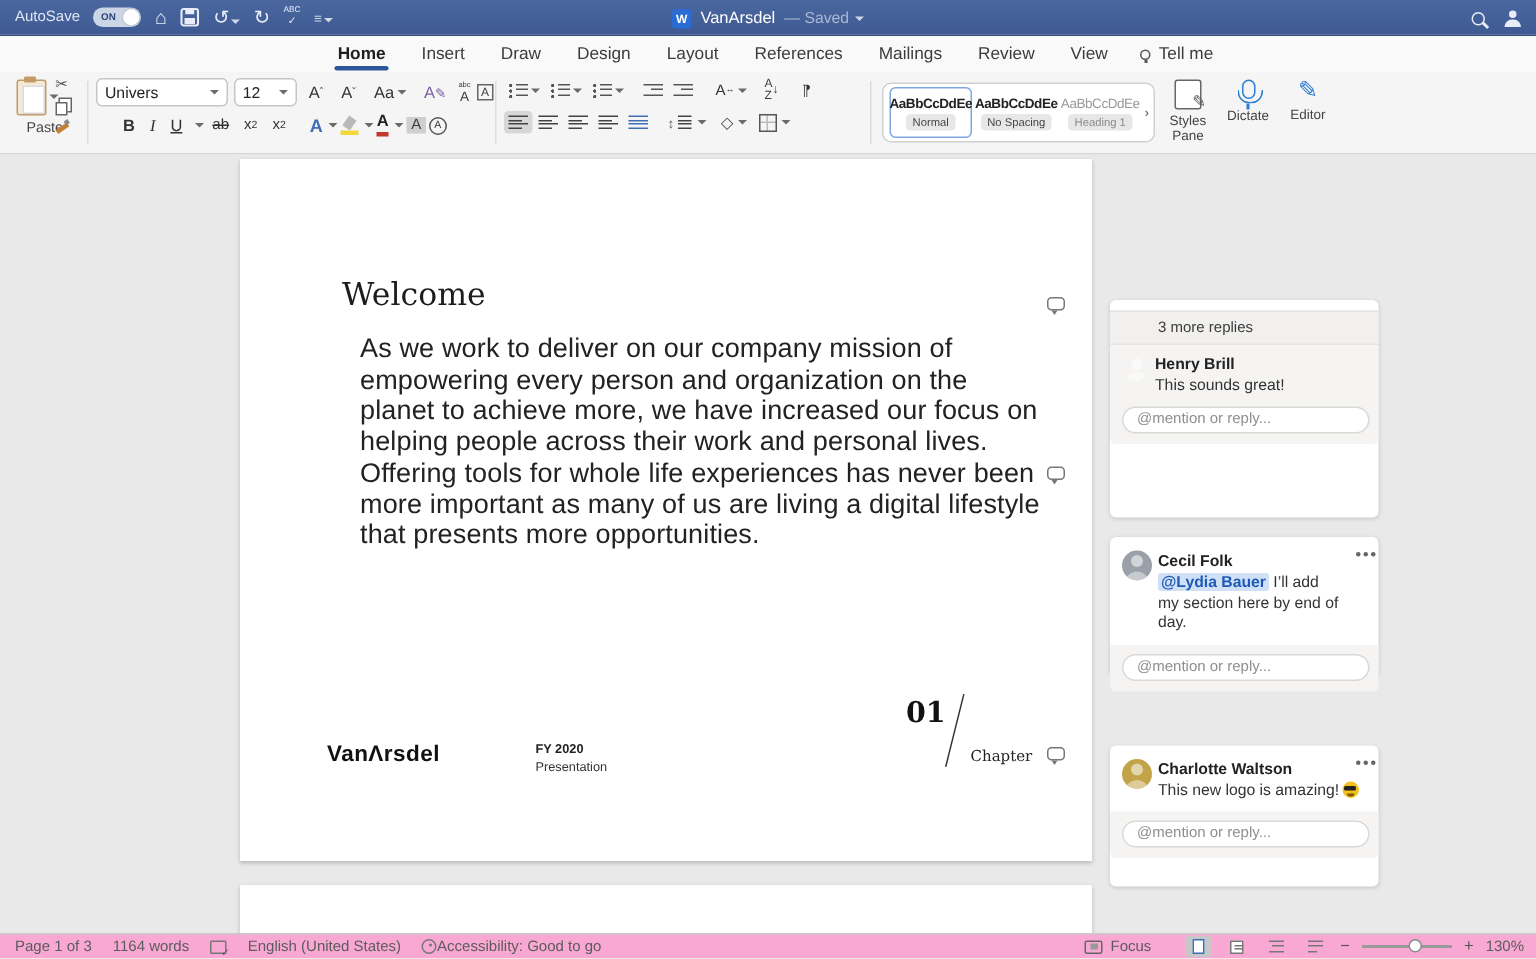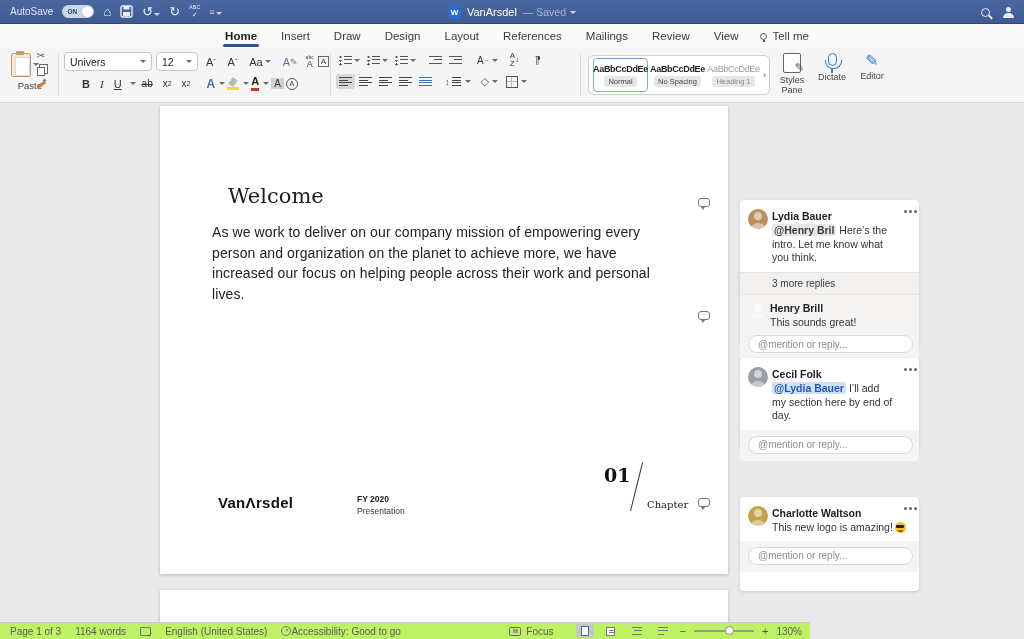--- a/index.html
+++ b/index.html
@@ -160,21 +160,21 @@
     border:1.5px solid #2b7cd3; border-top:none; border-radius:0 0 8px 8px; }
   .mic::after { content:""; position:absolute; left:2.5px; bottom:-8px; width:1.5px; height:4px; background:#2b7cd3;}
   .editor-ic { font-size:16px; color:#2b7cd3; line-height:16px; }
 
   
   .workspace { position:absolute; left:0; top:103px; width:1024px; height:519px; background:#e9e9e9; overflow:hidden; }
   .page { position:absolute; background:#fff; box-shadow:0 1px 3px rgba(0,0,0,.22); }
   .page1 { left:160px; top:3px; width:568px; height:468px; }
   .page2 { left:160px; top:487px; width:568px; height:60px; }
   .doc-heading { position:absolute; left:68px; top:78px; font-family:"DejaVu Serif", serif; font-size:21px; color:#1c1c1c; }
-  .doc-para { position:absolute; left:52px; width:455px; font-size:14px; line-height:20.5px; color:#222; letter-spacing:.1px;}
+  .doc-para { position:absolute; left:80px; width:455px; font-size:18px; line-height:20.5px; color:#222; letter-spacing:.1px;}
   .p1 { top:116px; }
   .p2 { top:199px; }
   .anchor-bubble { position:absolute; width:12px; height:9px; border:1.2px solid #777; border-radius:3px; background:#fff;}
   .anchor-bubble::after { content:""; position:absolute; left:2px; bottom:-3.6px; width:0; height:0;
     border-left:2.5px solid transparent; border-right:2.5px solid transparent; border-top:3px solid #777; }
   .ab1 { left:538px; top:92px; } .ab2 { left:538px; top:205px; } .ab3 { left:538px; top:392px; }
   .footer-logo { position:absolute; left:58px; top:388px; font-size:15px; font-weight:bold; color:#111; letter-spacing:.3px;}
   .footer-fy { position:absolute; left:197px; top:388px; font-size:8.5px; font-weight:bold; color:#222;}
   .footer-pres { position:absolute; left:197px; top:400px; font-size:8.5px; color:#333;}
   .chapter-num { position:absolute; left:444px; top:358px; font-family:"DejaVu Serif",serif; font-weight:bold; font-size:19px; color:#111;}
@@ -204,21 +204,21 @@
   .reply-input { display:block; width:100%; height:18px; border:1px solid #d9d9d9; border-radius:9px;
     background:#fff; font-size:10px; color:#333; padding:0 9px; outline:none; margin-top:6px;
     font-family:"Liberation Sans",sans-serif;}
   .reply-input::placeholder { color:#8f8f8f; }
   .smiley { display:inline-block; width:11px; height:11px; border-radius:50%; background:#f6c01f;
     position:relative; vertical-align:-2px; margin-left:2px;}
   .smiley::before { content:""; position:absolute; left:1.5px; top:3px; width:8px; height:3px; border-radius:1px; background:#222;}
   .smiley::after { content:""; position:absolute; left:3px; bottom:1.5px; width:5px; height:1.6px; border-radius:0 0 2px 2px; background:#7a5a00;}
 
   
-  .statusbar { position:absolute; left:0; top:622px; width:810px; height:17px; background:#bef264;
+  .statusbar { position:absolute; left:0; top:622px; width:1024px; height:17px; background:#f9a8d4;
     border-top:1px solid #cacaca; display:flex; align-items:center; font-size:10px; color:#5c5c5c; }
   .sb-left { display:flex; align-items:center; gap:14px; padding-left:10px; }
   .sb-right { position:absolute; right:8px; display:flex; align-items:center; gap:8px; }
   .book-ic { width:11px; height:9px; border:1.2px solid #777; border-radius:1px; position:relative; display:inline-block;}
   .book-ic::after { content:"✓"; position:absolute; right:-3px; bottom:-4px; font-size:7px; color:#555;}
   .a11y-ic { width:10px; height:10px; border:1.2px solid #777; border-radius:50%; position:relative; display:inline-block;}
   .a11y-ic::after { content:""; position:absolute; left:3.3px; top:2.2px; width:2.2px; height:2.2px; border-radius:50%; background:#777;}
   .focus-ic { width:12px; height:9px; border:1.2px solid #666; border-radius:1.5px; display:inline-block; position:relative;}
   .focus-ic::after { content:""; position:absolute; left:2.5px; top:1.8px; width:5px; height:3.5px; background:#999;}
   .view-btn { width:18px; height:14px; border-radius:2.5px; display:flex; align-items:center; justify-content:center; }
@@ -470,43 +470,33 @@
       <span>Editor</span>
     </div>
   </div>
 
   <div class="workspace">
 
     <div class="page page1">
       <div class="doc-heading">Welcome</div>
       <span class="anchor-bubble ab1"></span>
       <div class="doc-para p1">As we work to deliver on our company mission of empowering every person and organization on the planet to achieve more, we have increased our focus on helping people across their work and personal lives.</div>
+      <div class="doc-para p2">Offering tools for whole life experiences has never been more important as many of us are living a digital lifestyle that presents more opportunities.</div>
       <span class="anchor-bubble ab2"></span>
       <div class="footer-logo">VanΛrsdel</div>
       <div class="footer-fy">FY 2020</div>
       <div class="footer-pres">Presentation</div>
       <div class="chapter-num">01</div>
       <div class="chapter-slash"></div>
       <div class="chapter-label">Chapter</div>
       <span class="anchor-bubble ab3"></span>
     </div>
     <div class="page page2"></div>
 
     <div class="card card1">
-      <div class="c-head">
-        <span class="av" style="background:#bd8f60"></span>
-        <div class="c-body">
-          <div class="c-name">Lydia Bauer</div>
-          <div class="c-text">
-            <span class="mention gray">@Henry Bril</span>
-            <span>Here’s the intro. Let me know what you think.</span>
-          </div>
-        </div>
-        <span class="dots"></span>
-      </div>
       <div class="more-strip">3 more replies</div>
       <div class="reply-zone">
         <div class="reply-head">
           <span class="av" style="width:18px;height:18px;"></span>
           <div class="c-body">
             <div class="c-name">Henry Brill</div>
             <div class="c-text">This sounds great!</div>
           </div>
         </div>
         <input class="reply-input" placeholder="@mention or reply..." style="">

